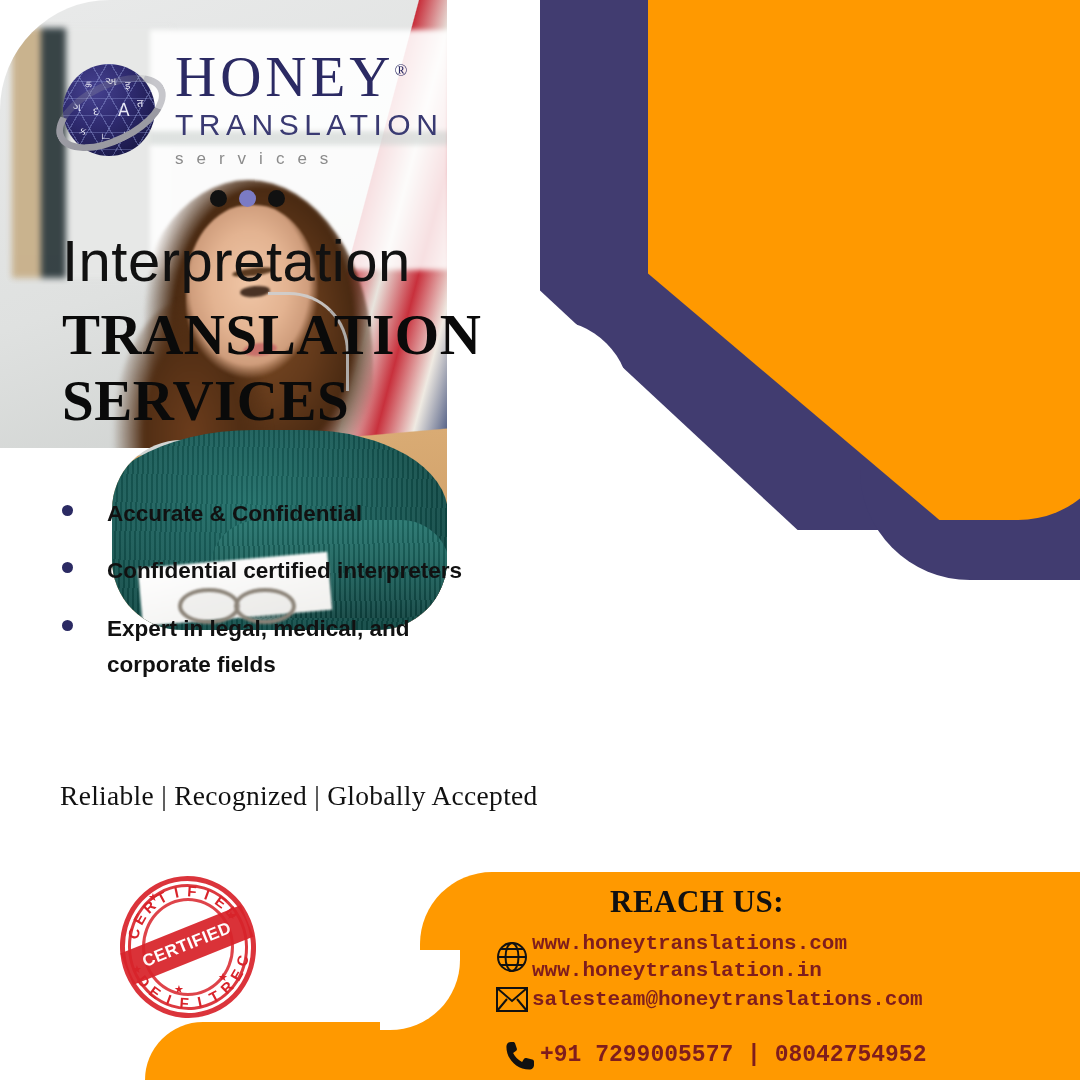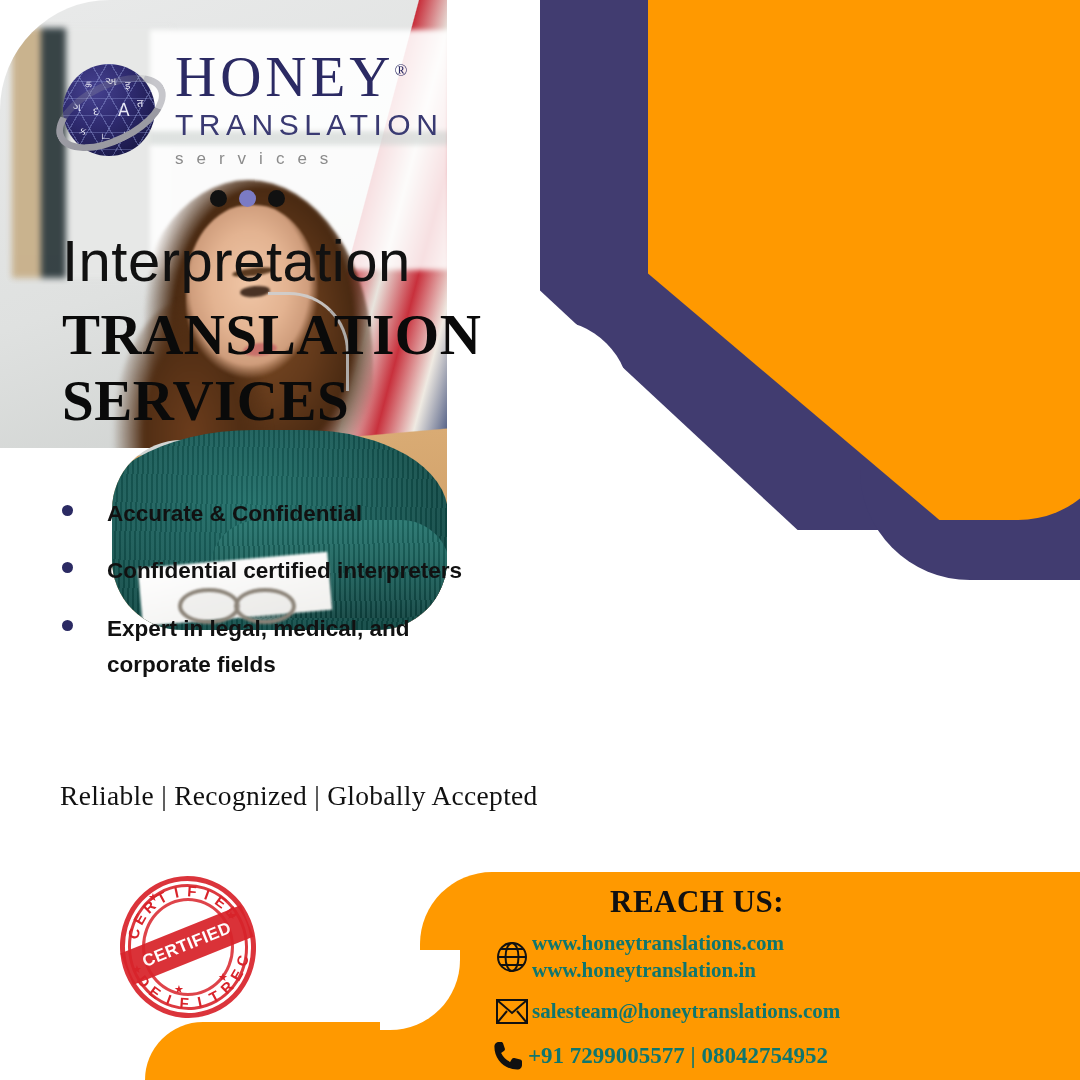--- a/index.html
+++ b/index.html
@@ -324,26 +324,26 @@
 
   .reach-content { position: absolute; left: 420px; top: 872px; width: 660px; height: 240px; }
   .reach-title {
     position: absolute; left: 190px; top: 12px;
     font-family: "Liberation Serif", serif; font-weight: bold;
     font-size: 31px; color: #111111; letter-spacing: .5px;
   }
   .contact-row { position: absolute; display: flex; align-items: center; }
   .contact-icon { width: 40px; flex: none; display: flex; justify-content: center; }
   .contact-text {
-    font-family: Liberation Serif, serif; font-weight: bold;
-    font-size: 21px; color: #0f766e; line-height: 1.3; white-space: nowrap;
+    font-family: Liberation Mono, monospace; font-weight: bold;
+    font-size: 21px; color: #7f1d1d; line-height: 1.3; white-space: nowrap;
   }
   .row-web   { left: 72px; top: 58px; }
-  .row-mail  { left: 72px; top: 126px; }
-  .row-phone { left: 68px; top: 168px; }
+  .row-mail  { left: 72px; top: 114px; }
+  .row-phone { left: 80px; top: 168px; }
   .row-phone .contact-text { font-size: 23px; }
 </style>
 </head>
 <body>
 
 <div id="poster">
 
   <div class="shape purple-slab"></div>
   <div class="shape purple-lower"></div>
   <div class="shape orange-top"></div>

